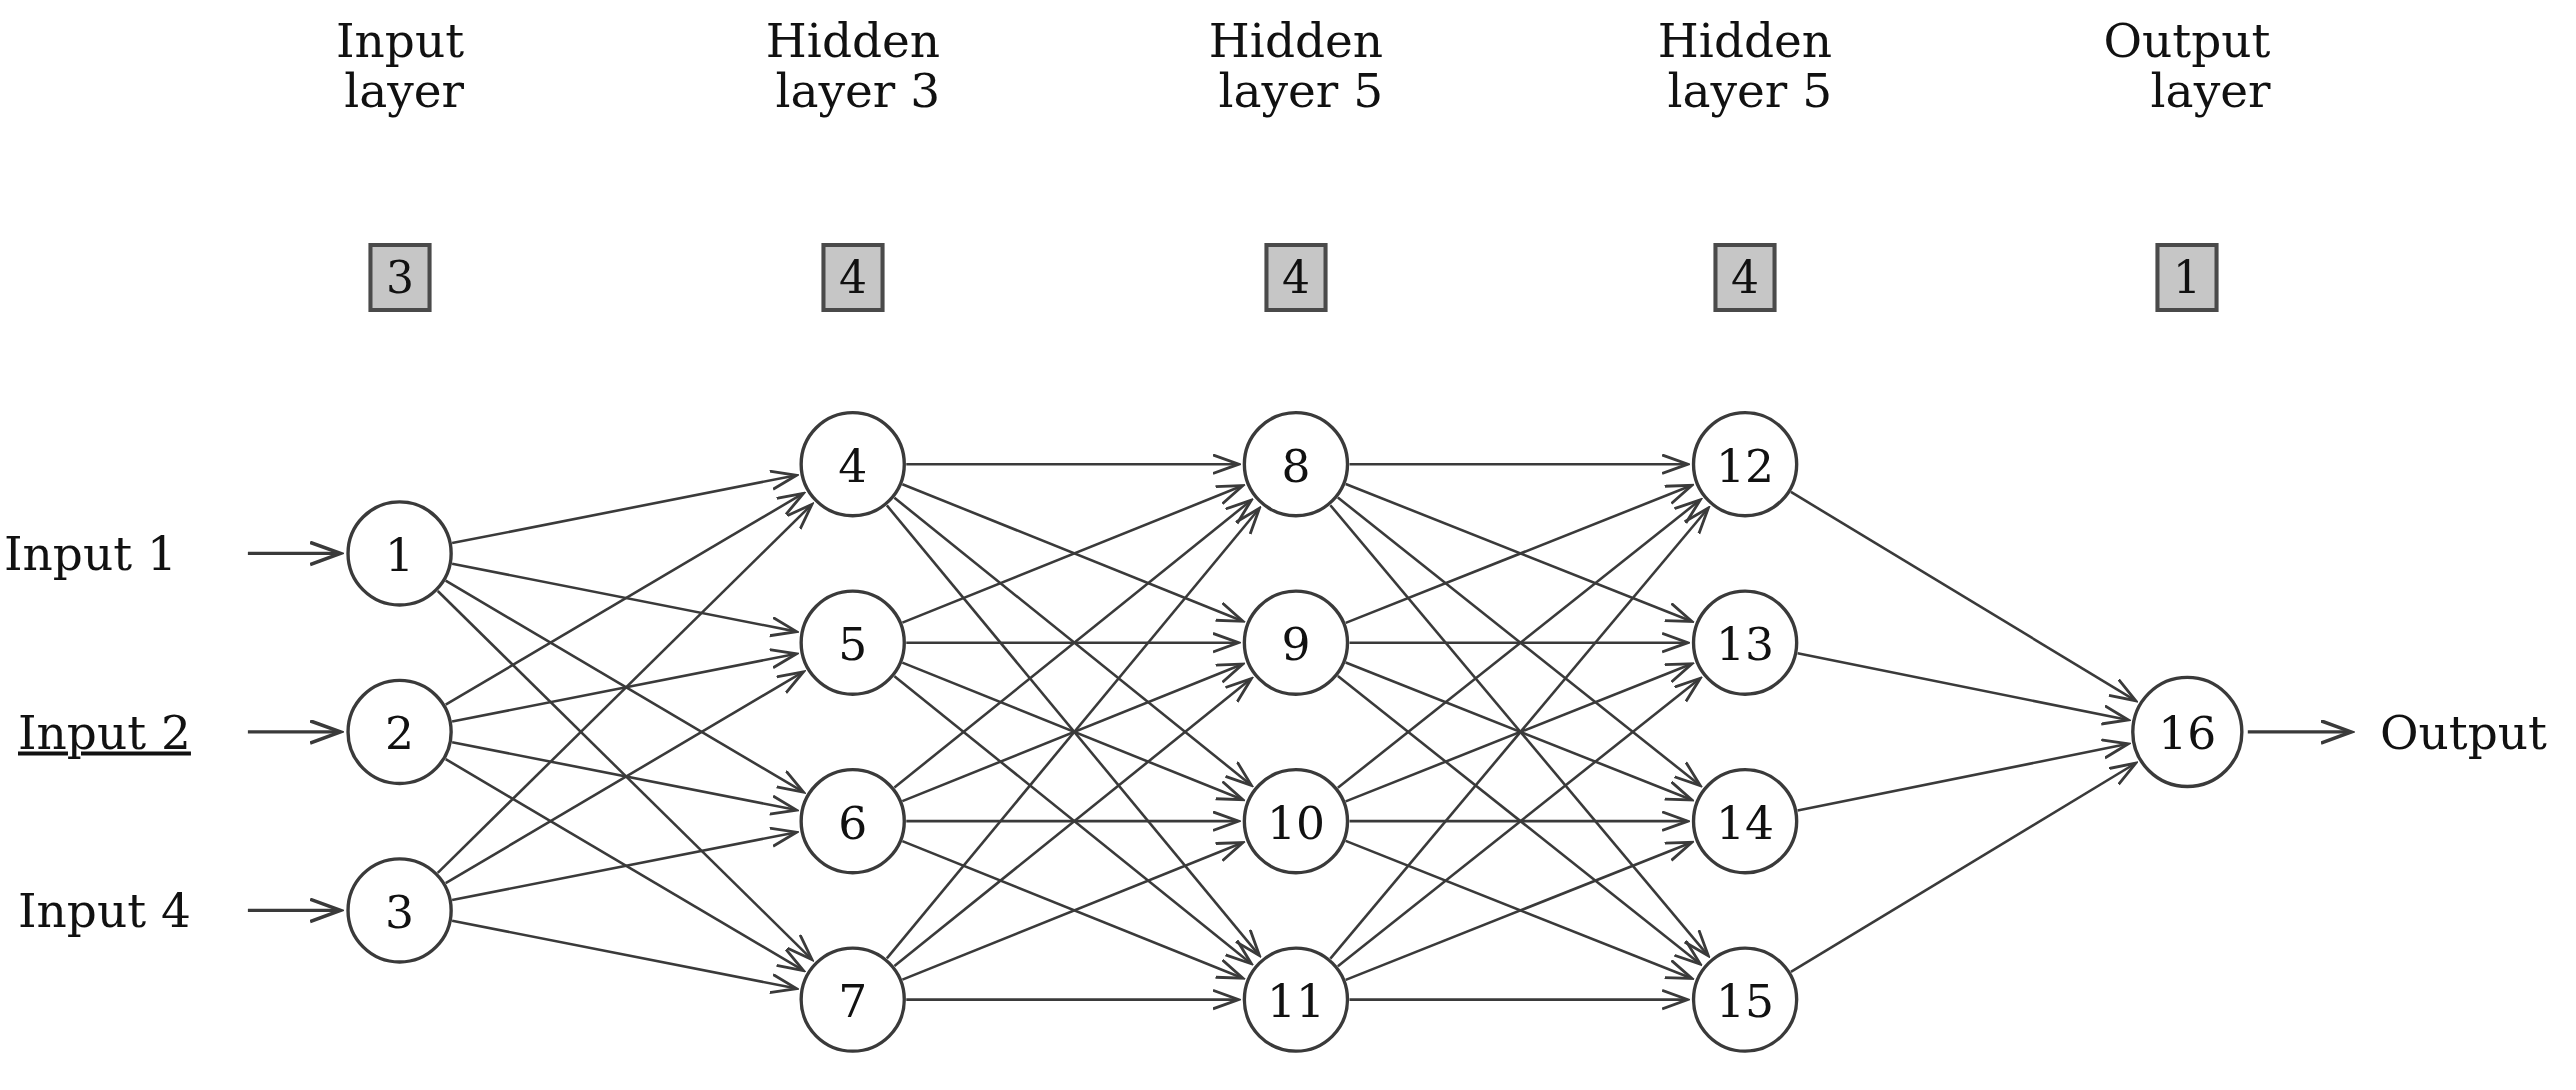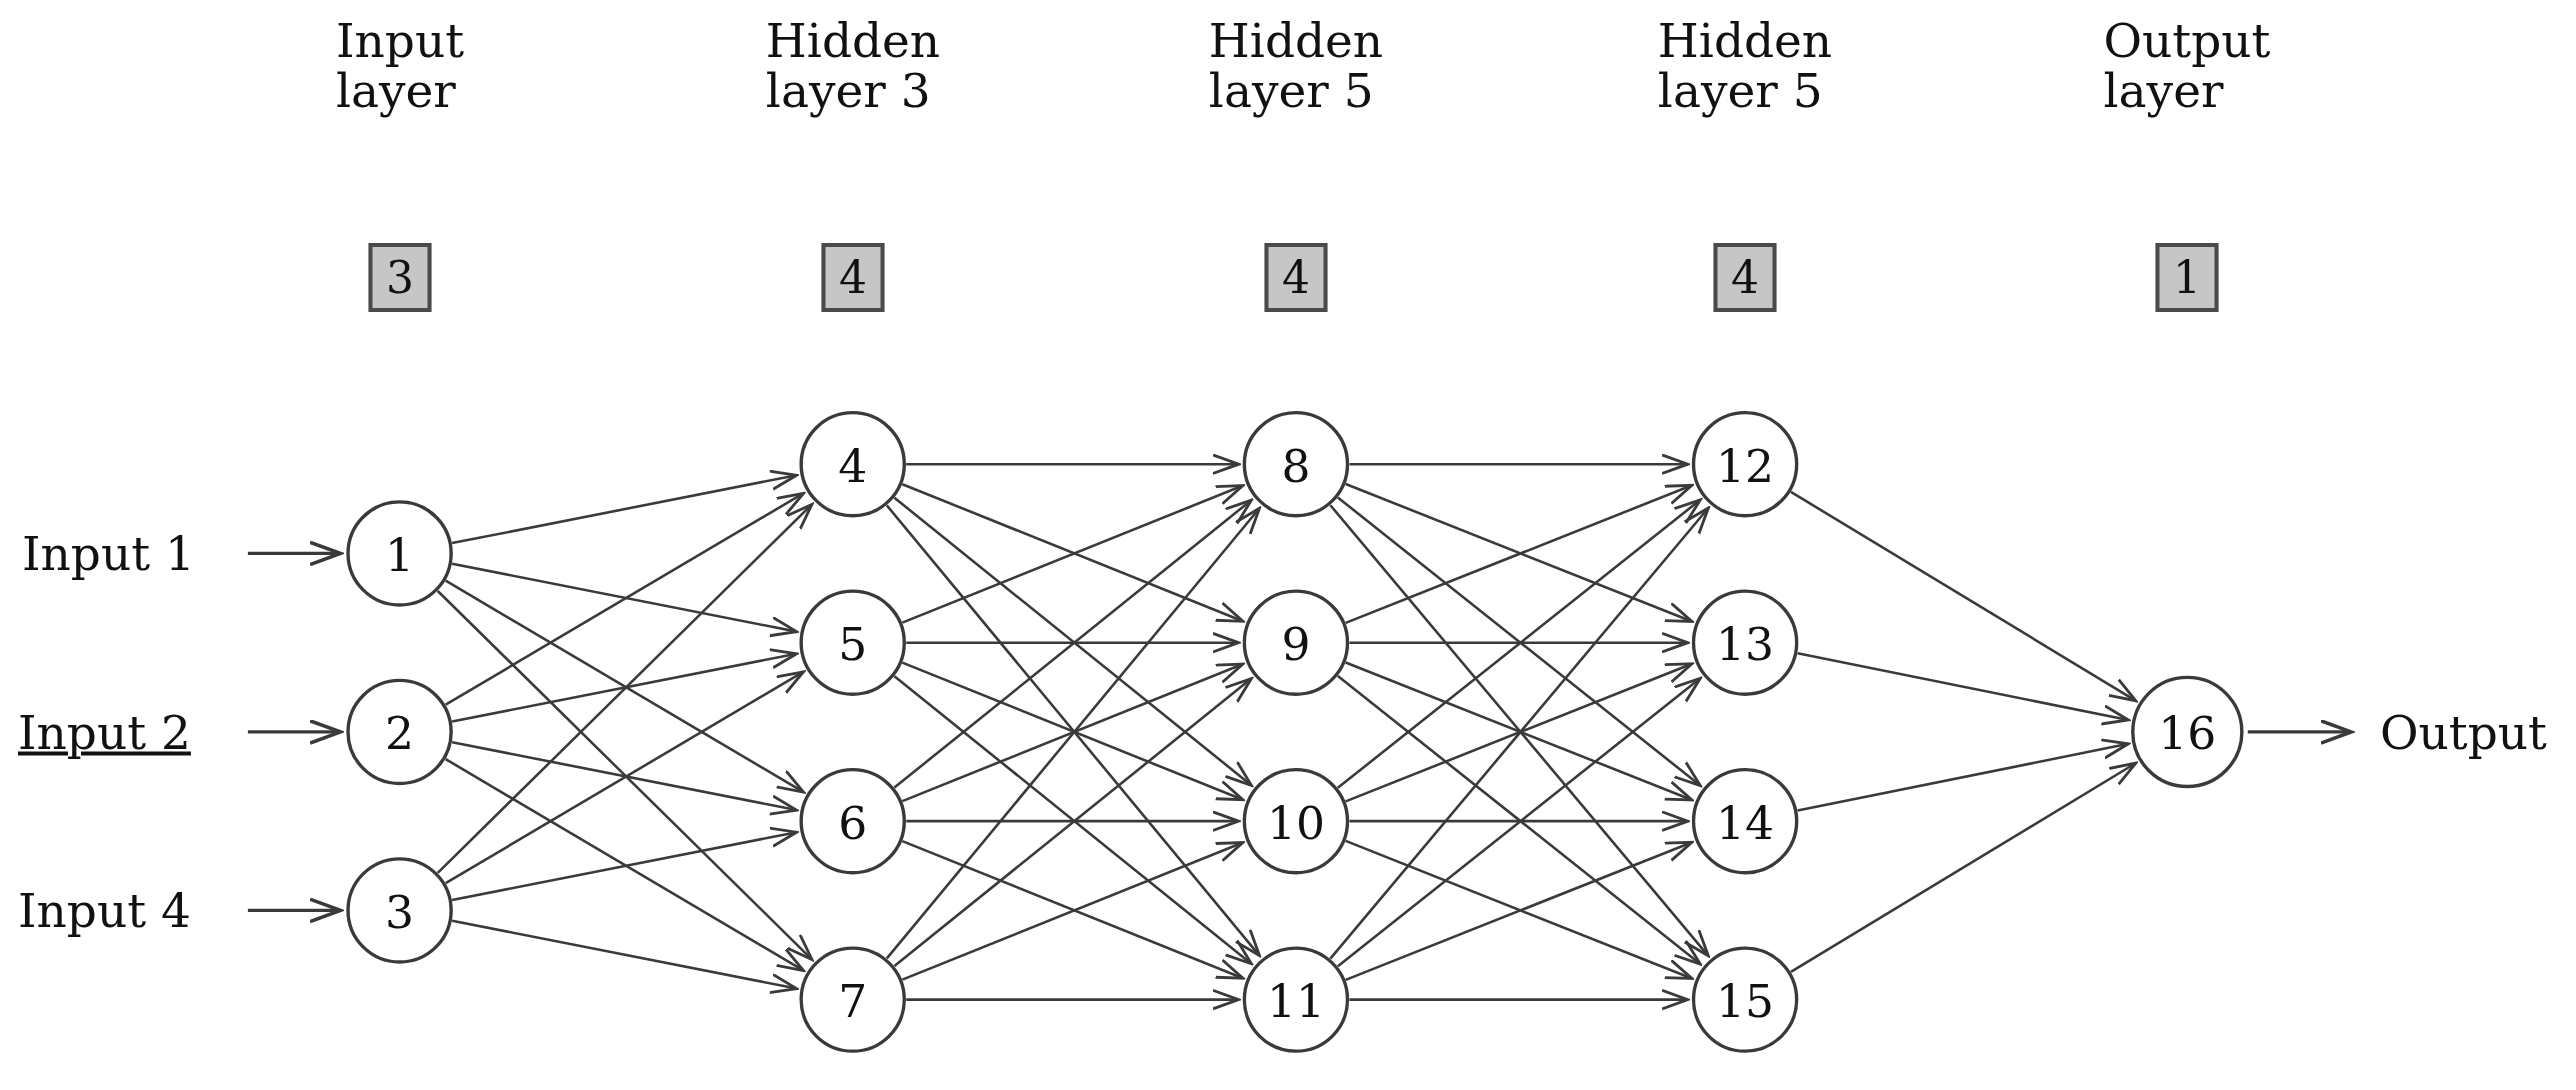--- a/index.html
+++ b/index.html
@@ -6,21 +6,21 @@
   body{
     width:2576px;height:1091px;
     font-family:"DejaVu Serif","Liberation Serif",serif;
     color:#1a1a1a;
     overflow:hidden;
   }
   #stage{position:relative;width:2576px;height:1091px;background:#ffffff;}
   svg#net{position:absolute;left:0;top:0;width:2576px;height:1091px;}
   .hdr{
     position:absolute;
-    text-align:left;
+    text-align:right;
     font-size:47px;
     line-height:50px;
     color:#111;
     white-space:pre-line;
     transform:translateX(-50%);
   }
   .cntbox{
     position:absolute;
     width:63px;height:69px;
     background:#c6c6c6;
@@ -62,21 +62,21 @@
       <div class="hdr" style="left: 2187px; top: 16px;"><div>Output</div><div>layer</div></div>
     </div>
   <div id="counts">
       <div class="cntbox" style="left: 400px; top: 243px;">3</div>
       <div class="cntbox" style="left: 853px; top: 243px;">4</div>
       <div class="cntbox" style="left: 1296px; top: 243px;">4</div>
       <div class="cntbox" style="left: 1745px; top: 243px;">4</div>
       <div class="cntbox" style="left: 2187px; top: 243px;">1</div>
     </div>
   <div id="iolabels">
-      <div class="iolabel" style="left: 22px; top: 553px; text-align: right;">Input 1</div>
+      <div class="iolabel" style="left: 4px; top: 553px; text-align: right;">Input 1</div>
       <div class="iolabel" style="left: 18px; top: 732px; text-decoration: underline;">Input 2</div>
       <div class="iolabel" style="left: 18px; top: 910px;">Input 4</div>
       <div class="iolabel" style="left: 2380px; top: 732px;">Output</div>
     </div>
 
   <svg id="net" viewBox="0 0 2598 1100" xmlns="http://www.w3.org/2000/svg">
     <defs>
       <marker id="ah" markerWidth="11" markerHeight="11" refX="9.5" refY="4" orient="auto" markerUnits="strokeWidth">
         <path d="M0,0.4 L10,4 L0,7.6" fill="none" stroke="#3a3a3a" stroke-width="1.1"></path>
       </marker>

